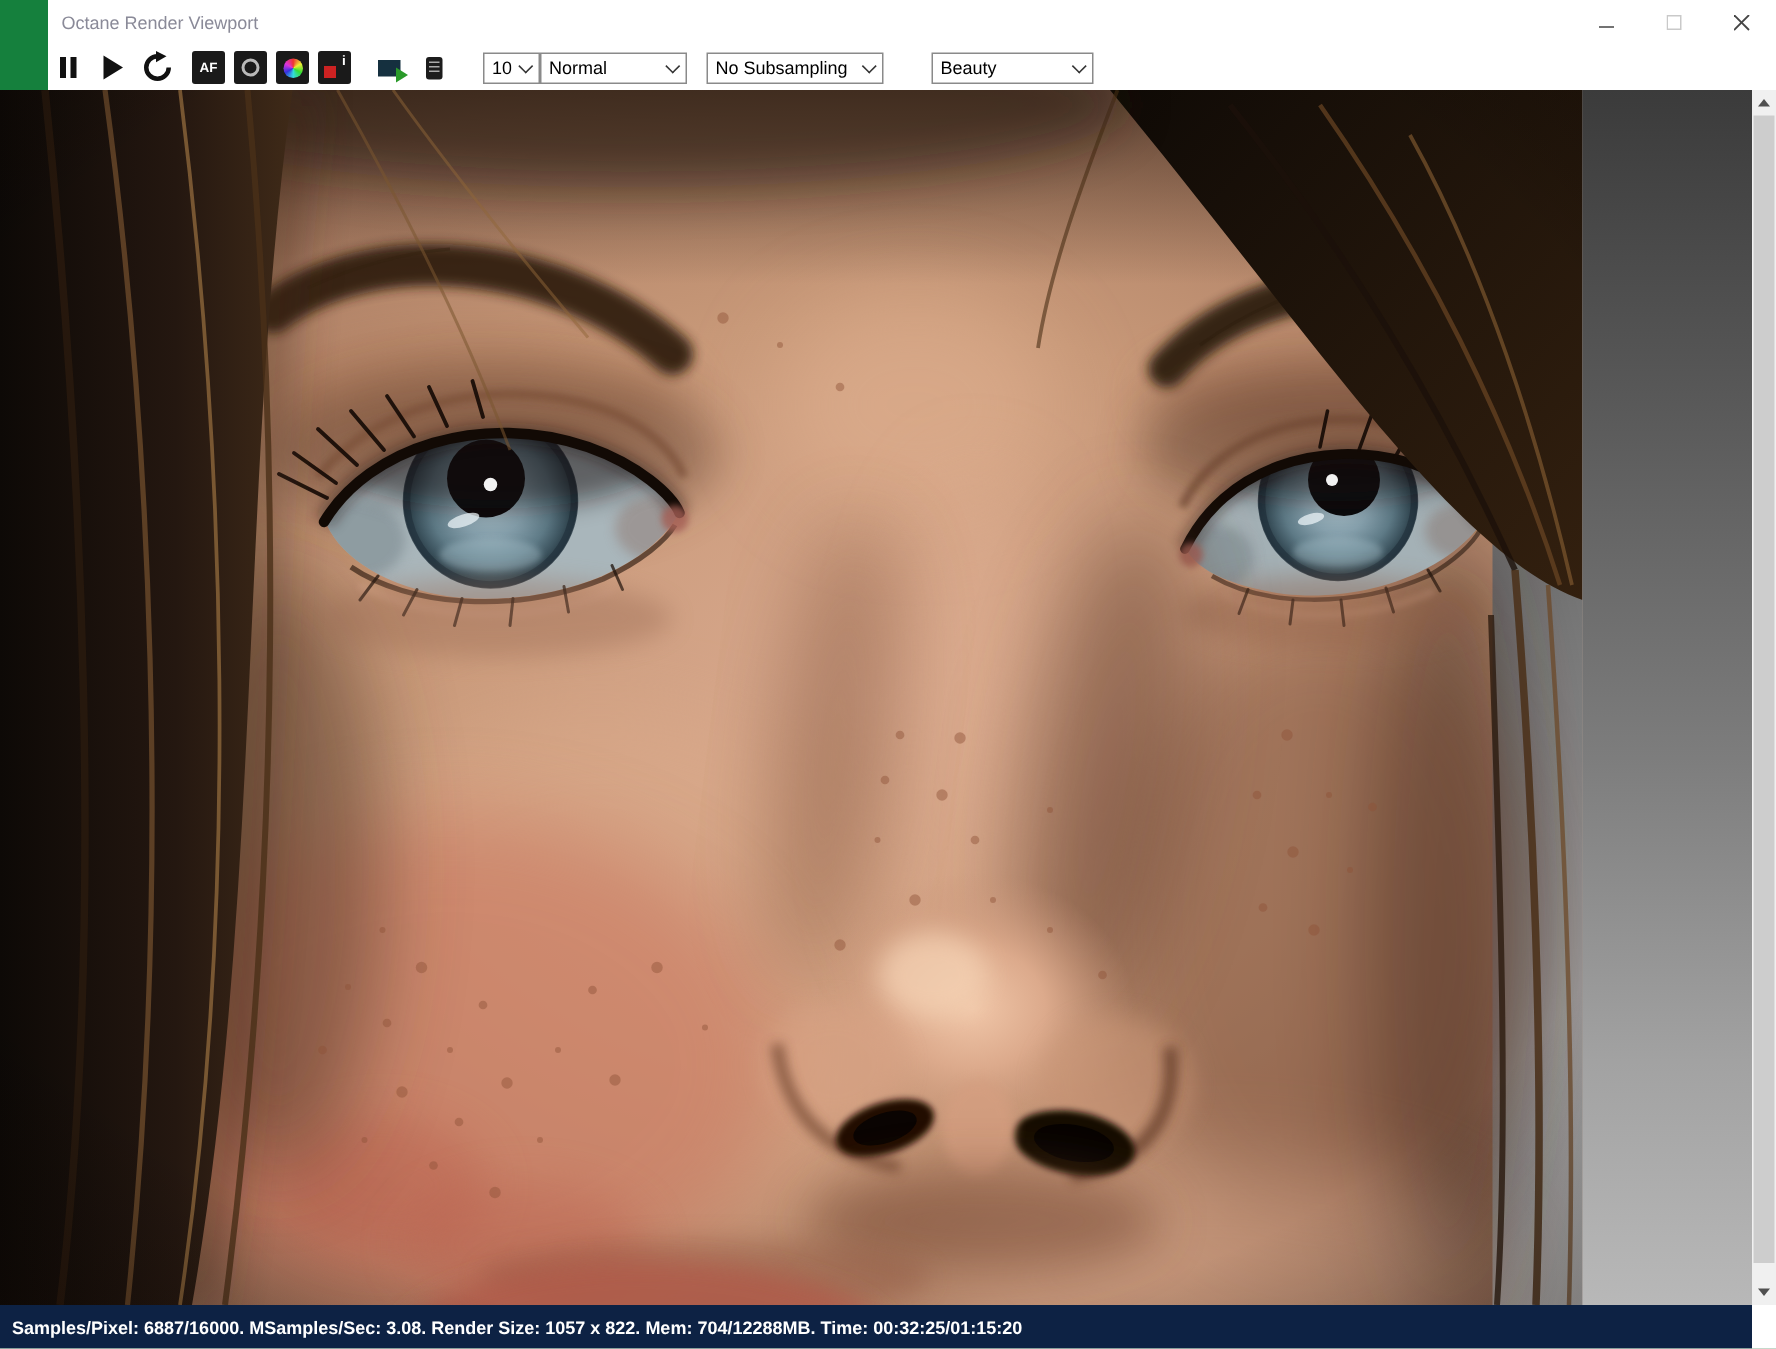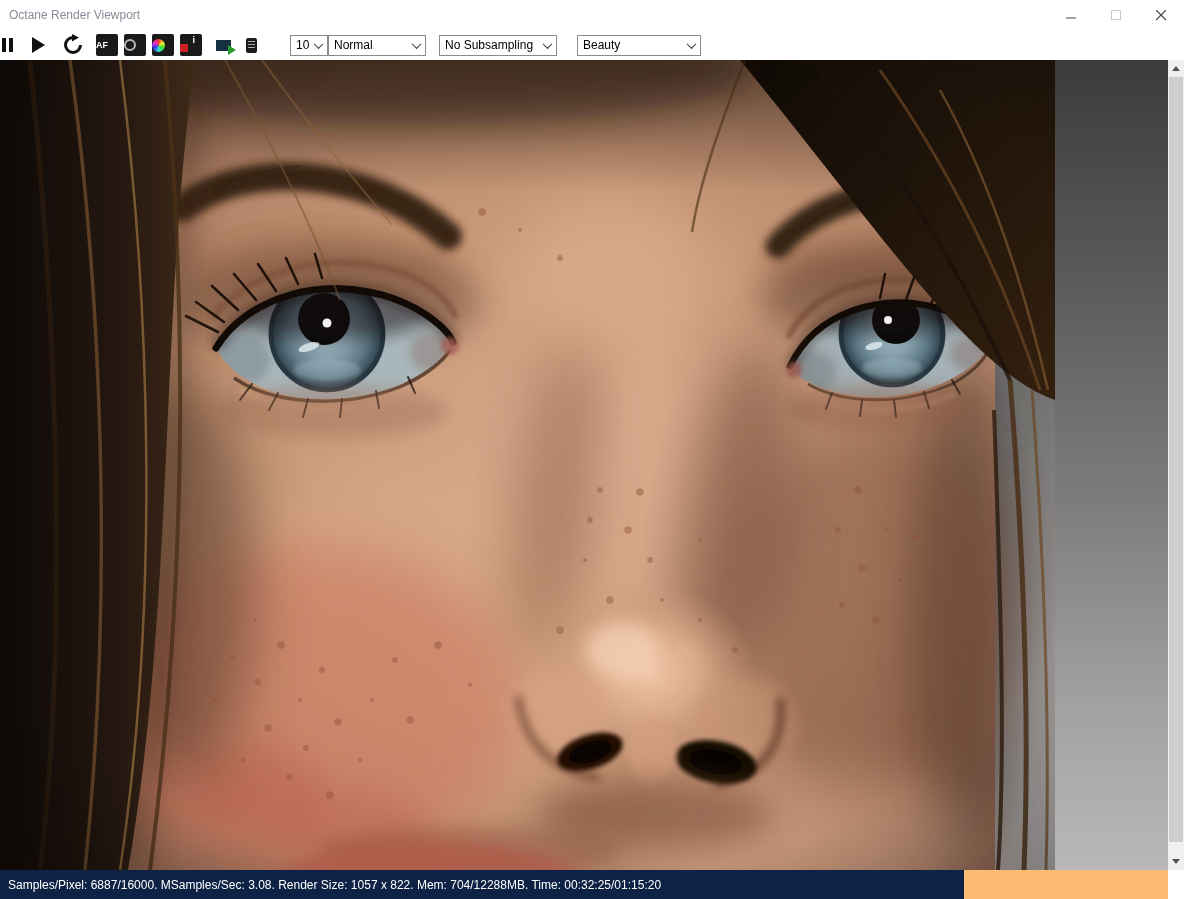--- a/index.html
+++ b/index.html
@@ -1,29 +1,29 @@
 <!DOCTYPE html>
 <html><head>
 <meta charset="utf-8">
 <style>
   * { margin:0; padding:0; box-sizing:border-box; }
   html,body { width:1184px; height:899px; overflow:hidden; background:#fff;
               font-family:"Liberation Sans", sans-serif; }
-  .app { position:relative; width:1184px; height:899px; background:#fdba74; }
+  .app { position:relative; width:1184px; height:899px; background:#15803d;padding-left:32px; }
 
   
   .titlebar { height:30px; display:flex; align-items:center; background:#fff; }
   .title { flex:1; padding-left:9px; font-size:12px; color:#8a8a98; }
   .win-controls { display:flex; height:100%; }
   .win-btn { width:45px; height:100%; display:flex; align-items:center; justify-content:center; cursor:default; }
 
   
   .toolbar { height:30px; display:flex; align-items:center; background:#fff; }
   .tbtn { width:22px; height:22px; border:none; background:transparent; display:flex;
-          align-items:center; padding:0; cursor:default; }
+          align-items:center; justify-content:center; padding:0; cursor:default; }
   .tbtn.dark { background:#1a1a1a; border-radius:2px; }
   .pause-icon { width:11px; height:14px; border-left:4px solid #111; border-right:4px solid #111; }
   .play-icon { width:0; height:0; border-top:8px solid transparent; border-bottom:8px solid transparent; border-left:13px solid #111; }
   .af-label { color:#fff; font-size:9px; font-weight:bold; }
   .ring-icon { width:12px; height:12px; border:2px solid #b9b9b9; border-radius:50%; }
   .wheel-icon { width:13px; height:13px; border-radius:50%;
                 background:conic-gradient(#e33,#ee3,#3d3,#3dd,#33d,#d3d,#e33); }
   .info-glyph { position:relative; width:15px; height:13px; }
   .info-glyph::before { content:""; position:absolute; left:0; bottom:0; width:8px; height:8px; background:#cc2222; }
   .info-glyph::after { content:"i"; position:absolute; right:0; top:-4px; color:#fff; font-size:9px; font-weight:bold; }
@@ -35,42 +35,42 @@
                       box-shadow:0 3px 0 #aaa, 0 6px 0 #aaa; }
 
   .combo { height:21px; background:#fff; border:1px solid #8a8a8a; display:flex; align-items:center;
            padding:0 5px; font-size:12px; color:#000; cursor:default; }
   .combo-value { flex:1; white-space:nowrap; overflow:hidden; }
   .combo-arrow { width:7px; height:7px; border-right:1.6px solid #333; border-bottom:1.6px solid #333;
                  transform:rotate(45deg) translate(-1px,-1px); margin-left:6px; }
   .c-zoom { width:38px;  margin-left:22px; }
   .c-mode { width:98px;  }
   .c-sub  { width:118px; margin-left:13px; }
-  .c-pass { width:124px; margin-left:20px; }
+  .c-pass { width:108px; margin-left:32px; }
 
   .ml2{margin-left:2px}.ml6{margin-left:6px}.ml8{margin-left:8px}.ml12{margin-left:12px}.ml14{margin-left:14px}
 
   
   .viewport { position:absolute; top:60px; left:0; width:1168px; height:810px; overflow:hidden; background:#9a9a9a; }
   .render-svg { position:absolute; left:0; top:0; display:block; }
   .viewport-empty { position:absolute; left:1055px; top:0; width:113px; height:810px;
     background:linear-gradient(180deg,#3b3b3b 0%,#585858 25%,#7d7d7d 55%,#a2a2a2 80%,#b8b8b8 100%); }
 
   
   .scrollbar { position:absolute; top:60px; right:0; width:16px; height:810px; background:#f0f0f0; }
   .sb-btn { position:absolute; left:0; width:16px; height:17px; display:flex; align-items:center; justify-content:center; }
   .sb-btn.top { top:0; } .sb-btn.bottom { bottom:0; }
   .arr { width:0; height:0; border-left:4px solid transparent; border-right:4px solid transparent; }
   .arr.up { border-bottom:5px solid #505050; }
   .arr.down { border-top:5px solid #505050; }
   .sb-thumb { position:absolute; top:17px; left:1px; width:14px; height:765px; background:#cdcdcd; }
 
   
-  .statusbar { position:absolute; top:870px; left:0; width:964px; height:29px; background:#0d2244;
-               color:#fff; display:flex; align-items:center; padding-left:8px; font-size:12px; }
+  .statusbar { position:absolute; top:870px; left:0; width:1168px; height:29px; background:#0d2244;
+               color:#fff; display:flex; align-items:center; padding-left:8px; font-size:12px;font-weight:bold; }
   .statusbar-corner { position:absolute; top:870px; right:0; width:16px; height:29px; background:#fff; }
 </style>
 </head>
 <body>
 
 <div class="app">
 
   <div class="titlebar">
     <div class="title">Octane Render Viewport</div>
     <div class="win-controls">

